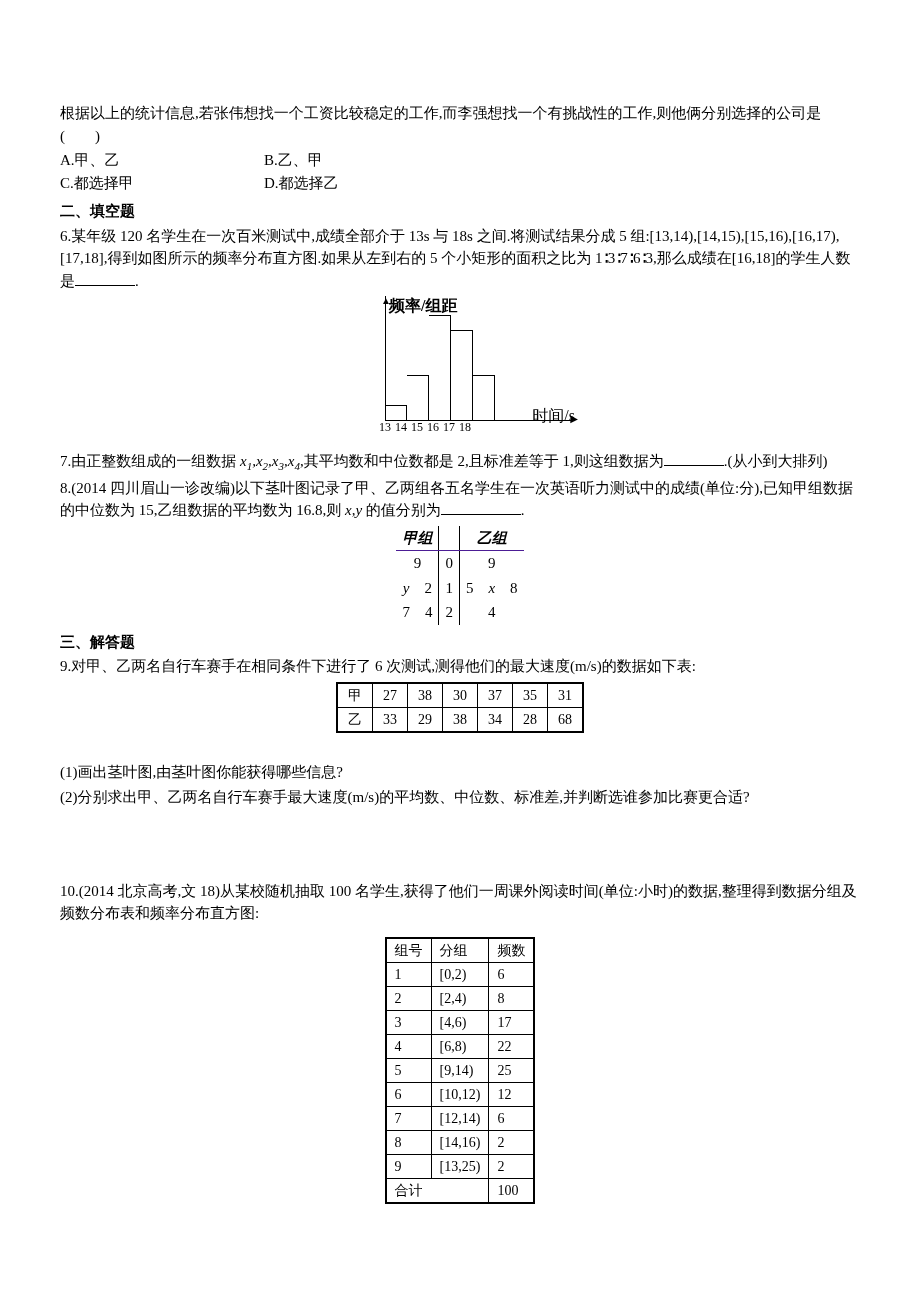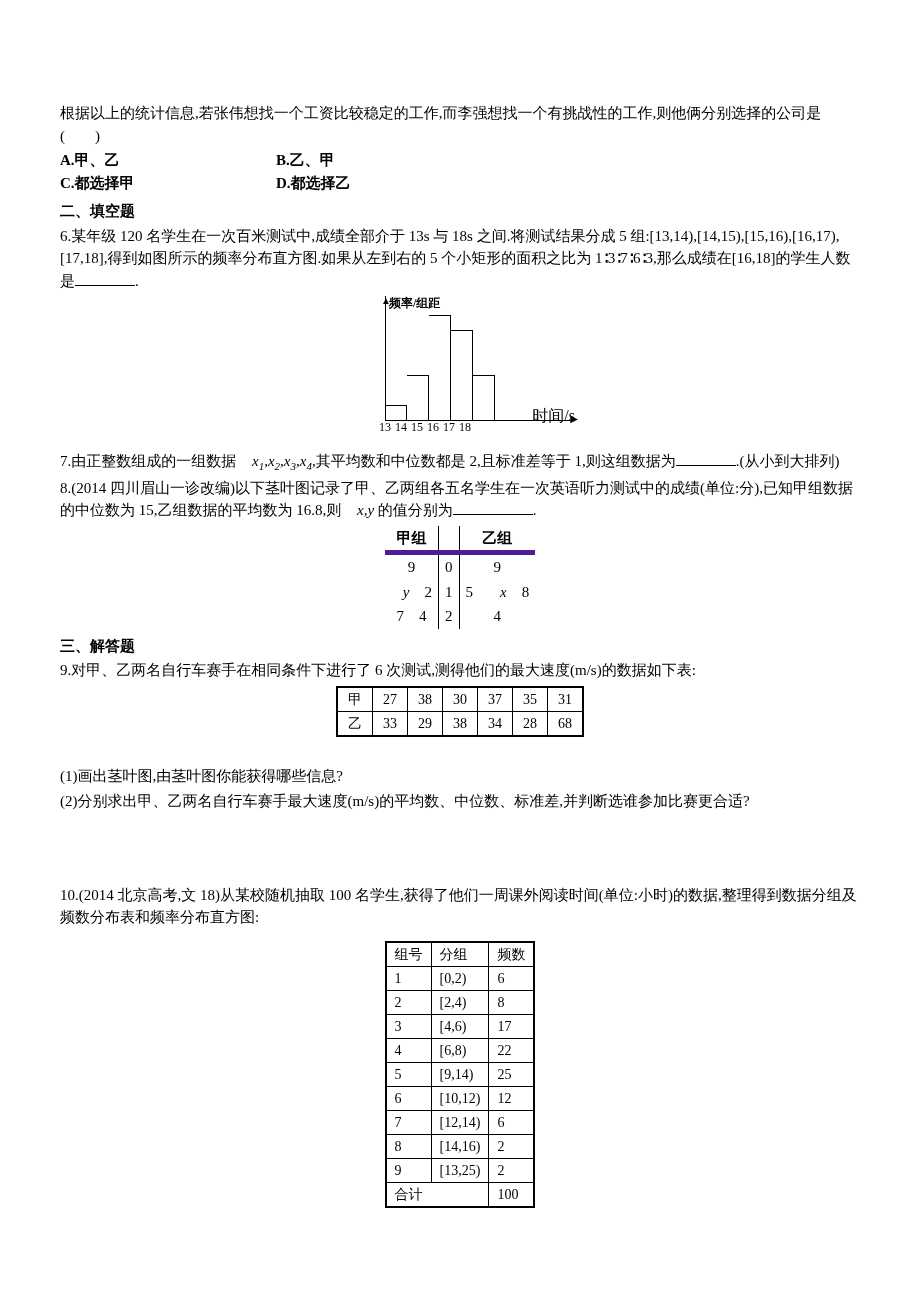--- a/index.html
+++ b/index.html
@@ -7,50 +7,50 @@
     font-size: 15px;
     line-height: 1.5;
     color: #000;
     background: #fff;
     margin: 0;
     padding: 100px 60px 60px 60px;
     width: 800px;
   }
   .para { margin: 2px 0; }
   .section-title { font-weight: bold; margin-top: 6px; }
-  .options { display: flex; gap: 36px; font-weight: bold; }
+  .options { display: flex; gap: 24px; }
   .options div:first-child { width: 180px; }
   .blank { display: inline-block; border-bottom: 1px solid #000; min-width: 60px; height: 1em; vertical-align: baseline; }
   .center { display: flex; justify-content: center; margin: 4px 0; }
 
   
   .hist-wrap { position: relative; width: 230px; height: 150px; }
   .hist-y { position: absolute; left: 40px; top: 0; bottom: 25px; width: 1px; background: #000; }
   .hist-x { position: absolute; left: 40px; right: 0; bottom: 25px; height: 1px; background: #000; }
-  .hist-ylabel { position: absolute; left: 44px; top: -2px; font-size: 12px; font-weight: bold; }
+  .hist-ylabel { position: absolute; left: 44px; top: -2px; font-size: 16px; font-weight: bold; }
   .hist-xlabel { position: absolute; right: 0; bottom: 18px; font-size: 16px; font-weight: normal; }
   .hist-arrow-y { position: absolute; left: 36px; top: -3px; font-size: 10px; }
   .hist-arrow-x { position: absolute; right: -3px; bottom: 20px; font-size: 10px; }
   .bars { position: absolute; left: 40px; bottom: 26px; display: flex; align-items: flex-end; }
   .bar { width: 22px; border: 1px solid #000; border-bottom: none; box-sizing: border-box; }
   .bar + .bar { border-left: none; }
   .xticks { position: absolute; left: 40px; bottom: 10px; display: flex; font-size: 12px; }
   .xtick { width: 22px; text-align: left; margin-left: -6px; margin-top: 9px; }
   .xtick:first-child { margin-left: -6px; }
 
   
   .stemleaf { font-family: "Times New Roman", serif; font-size: 15px; }
   .stemleaf table { border-collapse: collapse; }
   .stemleaf td { padding: 1px 6px; text-align: center; }
   .sl-head td { font-weight: bold; }
   .sl-left { text-align: right; border-right: 1px solid #000; }
   .sl-stem { border-right: 1px solid #000; padding: 1px 6px; }
   .sl-right { text-align: left; }
-  .sl-head-row td { border-bottom: 5px solid #4c1d95; }
-  .italic { font-style: italic; font-family: "Times New Roman", serif; margin-left: 12px; }
+  .sl-head-row td { border-bottom: 1px solid #4c1d95; font-style: italic; }
+  .italic { font-style: italic; font-family: "Times New Roman", serif; }
 
   
   table.q9 { border-collapse: collapse; margin: 0 auto; }
   table.q9 th, table.q9 td { border: 1px solid #000; padding: 1px 10px; font-size: 14px; }
   table.q9 { border: 2px solid #000; }
 
   
   table.q10 { border-collapse: collapse; margin: 8px auto; }
   table.q10 th, table.q10 td { border: 1px solid #000; padding: 1px 8px; font-size: 14px; text-align: left; }
   table.q10 { border: 2px solid #000; }

